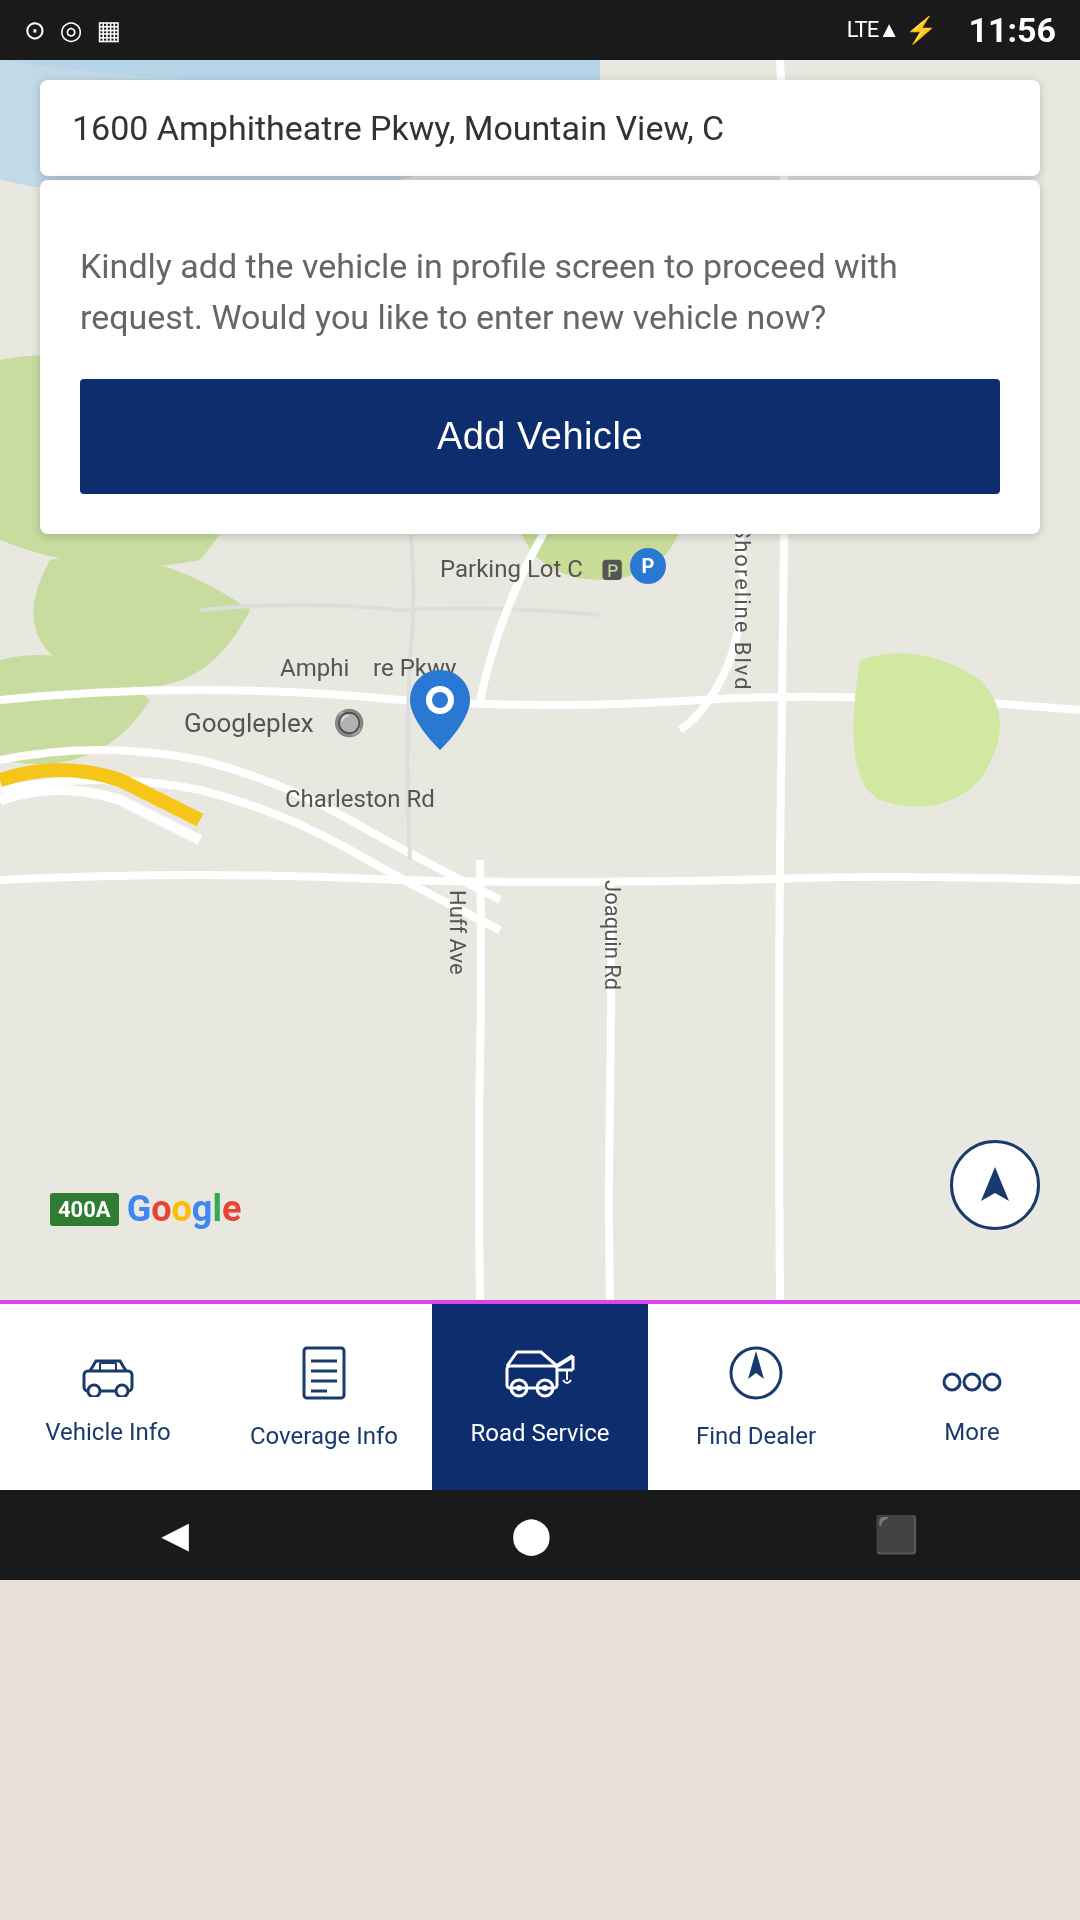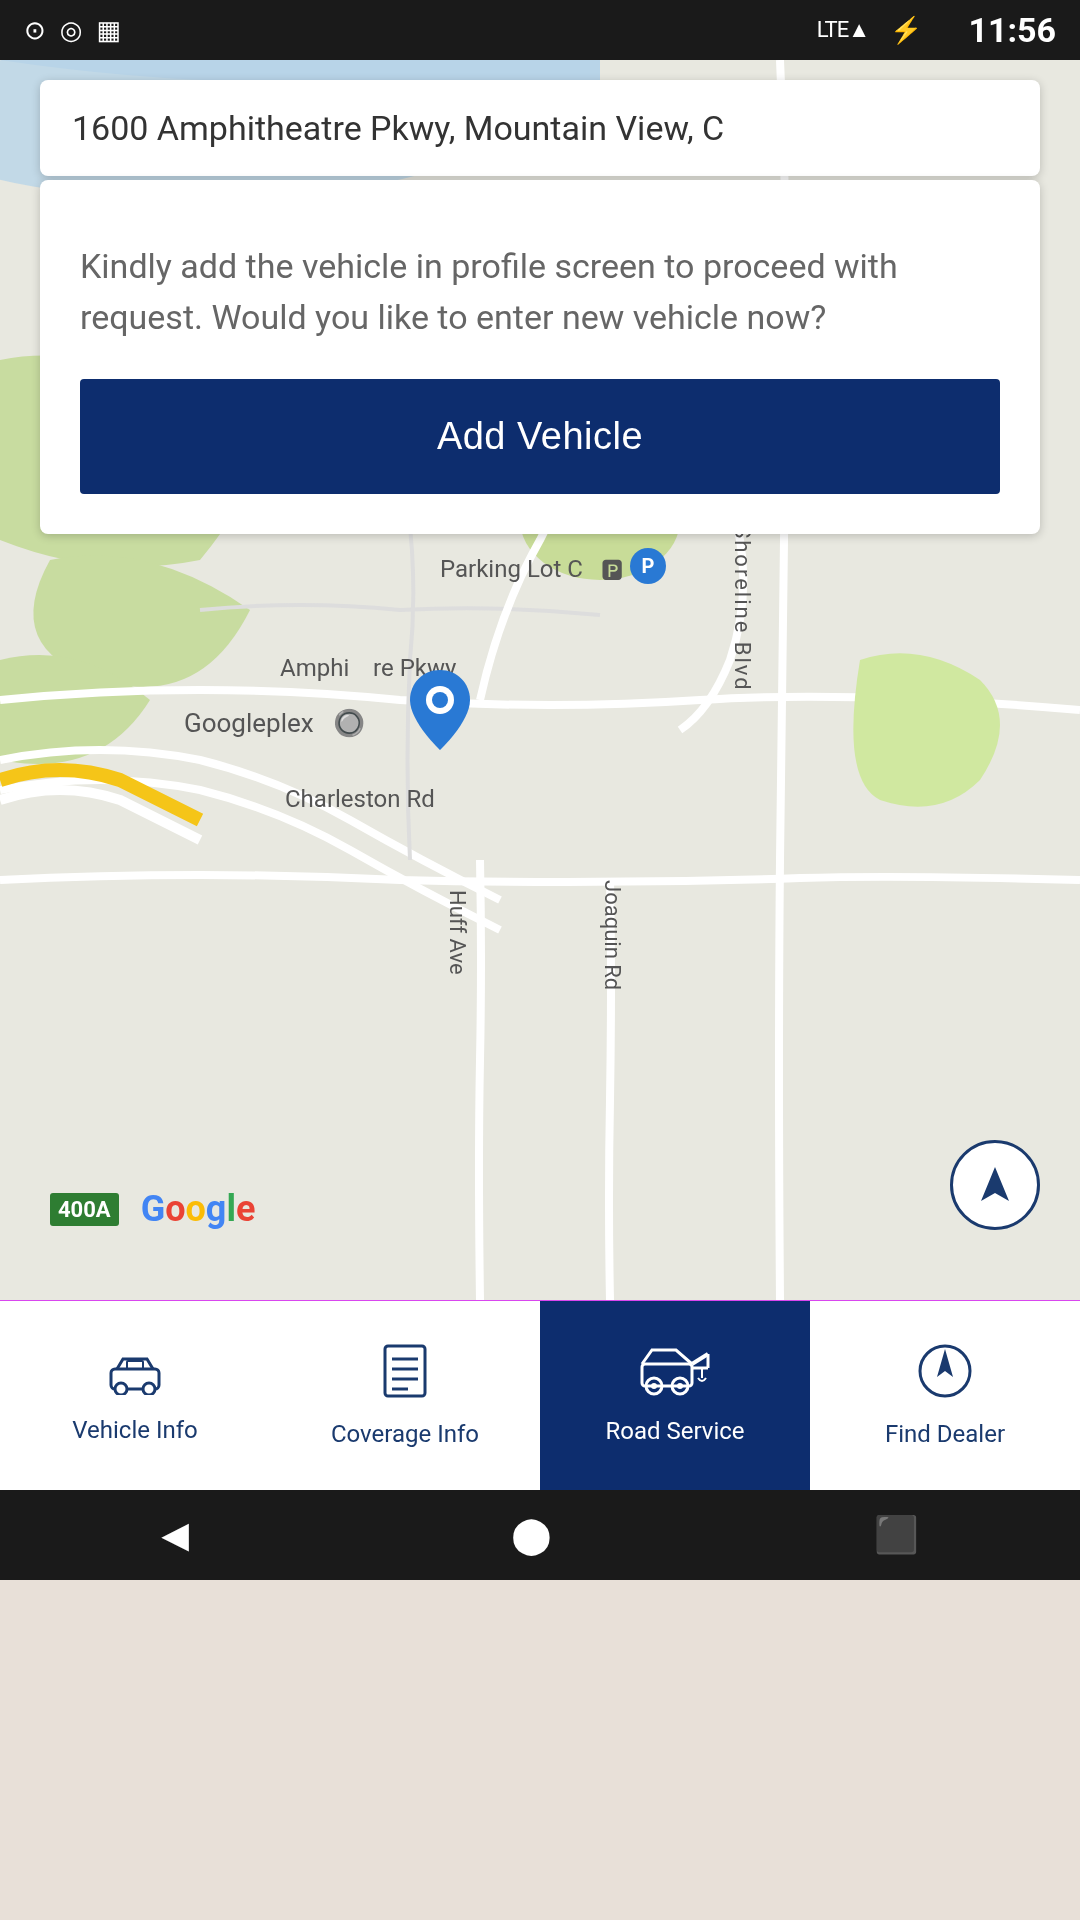--- a/index.html
+++ b/index.html
@@ -26,21 +26,21 @@
       z-index: 100;
     }
     .status-bar-left {
       display: flex;
       align-items: center;
       gap: 14px;
     }
     .status-bar-right {
       display: flex;
       align-items: center;
-      gap: 21px;
+      gap: 6px;
     }
     .status-icon {
       color: white;
       font-size: 26px;
     }
     .time-text {
       color: white;
       font-size: 34px;
       font-weight: bold;
       margin-left: 25px;
@@ -136,21 +136,21 @@
       z-index: 50;
     }
 
     
     .google-logo {
       position: absolute;
       bottom: 70px;
       left: 30px;
       display: flex;
       align-items: center;
-      gap: 22px;
+      gap: 8px;
       z-index: 50;
       padding-left: 20px;
     }
     .google-400a {
       background: #2e7d32;
       color: white;
       font-size: 22px;
       font-weight: bold;
       padding: 4px 8px;
       border-radius: 3px;
@@ -164,21 +164,21 @@
     .g-yellow { color: #FBBC05; }
     .g-green { color: #34A853; }
 
     
     .bottom-nav {
       width: 100%;
       height: 190px;
       background: white;
       display: flex;
       align-items: stretch;
-      border-top: 1px solid #d946ef;
+      border-top: 4px solid #d946ef;
       position: relative;
       z-index: 100;
     }
     .nav-item {
       flex: 1;
       display: flex;
       flex-direction: column;
       align-items: center;
       justify-content: center;
       gap: 8px;
@@ -402,19 +402,29 @@
   <div class="nav-item">
     <span class="nav-item-icon">
       <svg width="56" height="56" viewBox="0 0 56 56" fill="none">
         <circle cx="28" cy="28" r="25" stroke="#1a3a6e" stroke-width="3"></circle>
         <path d="M28,6 L36,34 L28,28 L20,34 Z" fill="#1a3a6e"></path>
       </svg>
     </span>
     <span class="nav-item-label">Find Dealer</span>
   </div>
 
+  <div class="nav-item">
+    <span class="nav-item-icon">
+      <svg width="70" height="30" viewBox="0 0 70 30" fill="none">
+        <circle cx="15" cy="15" r="8" stroke="#1a3a6e" stroke-width="3" fill="none"></circle>
+        <circle cx="35" cy="15" r="8" stroke="#1a3a6e" stroke-width="3" fill="none"></circle>
+        <circle cx="55" cy="15" r="8" stroke="#1a3a6e" stroke-width="3" fill="none"></circle>
+      </svg>
+    </span>
+    <span class="nav-item-label">More</span>
+  </div>
 </div>
 
 <div class="android-nav">
   <span class="android-nav-btn">◀</span>
   <span class="android-nav-btn">⬤</span>
   <span class="android-nav-btn">⬛</span>
 </div>
 
 </body></html>

